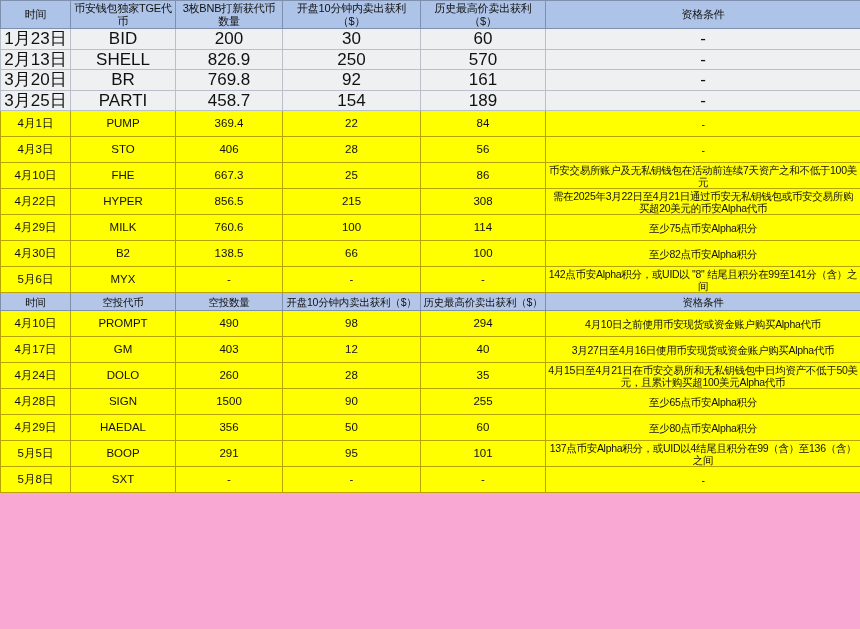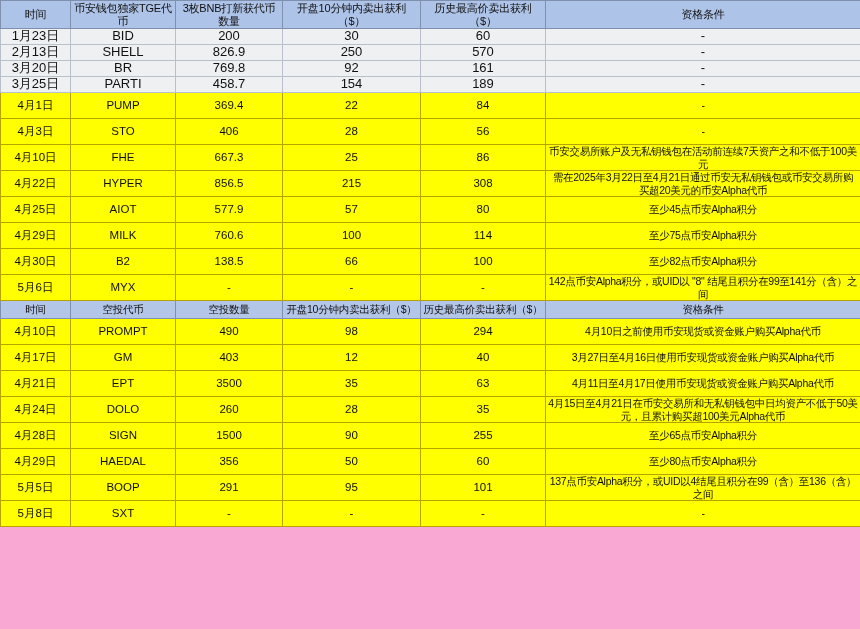--- a/index.html
+++ b/index.html
@@ -51,21 +51,21 @@
   }
   tr.hdr2 td {
     background: #b4c6e7;
     font-size: 10.5px;
     height: 17px;
     border-color: #7f8fae;
     letter-spacing: -0.2px;
   }
   tr.gray td {
     background: #eef0f2;
-    font-size: 13px;
+    font-size: 17px;
     height: 15px;
     border-color: #b9c0cc;
   }
   tr.yellow td {
     background: #ffff00;
     font-size: 11.5px;
     height: 25px;
     border-color: #b8a400;
   }
   tr.yellow td.cond {
@@ -166,28 +166,20 @@
         </tr>
         <tr class="yellow">
           <td>4月22日</td>
           <td>HYPER</td>
           <td>856.5</td>
           <td>215</td>
           <td>308</td>
           <td class="cond">需在2025年3月22日至4月21日通过币安无私钥钱包或币安交易所购买超20美元的币安Alpha代币</td>
         </tr>
         <tr class="yellow">
-          <td>4月25日</td>
-          <td>AIOT</td>
-          <td>577.9</td>
-          <td>57</td>
-          <td>80</td>
-          <td class="cond">至少45点币安Alpha积分</td>
-        </tr>
-        <tr class="yellow">
           <td>4月29日</td>
           <td>MILK</td>
           <td>760.6</td>
           <td>100</td>
           <td>114</td>
           <td class="cond">至少75点币安Alpha积分</td>
         </tr>
         <tr class="yellow">
           <td>4月30日</td>
           <td>B2</td>
@@ -222,28 +214,20 @@
         </tr>
         <tr class="yellow">
           <td>4月17日</td>
           <td>GM</td>
           <td>403</td>
           <td>12</td>
           <td>40</td>
           <td class="cond">3月27日至4月16日使用币安现货或资金账户购买Alpha代币</td>
         </tr>
         <tr class="yellow">
-          <td>4月21日</td>
-          <td>EPT</td>
-          <td>3500</td>
-          <td>35</td>
-          <td>63</td>
-          <td class="cond">4月11日至4月17日使用币安现货或资金账户购买Alpha代币</td>
-        </tr>
-        <tr class="yellow">
           <td>4月24日</td>
           <td>DOLO</td>
           <td>260</td>
           <td>28</td>
           <td>35</td>
           <td class="cond">4月15日至4月21日在币安交易所和无私钥钱包中日均资产不低于50美元，且累计购买超100美元Alpha代币</td>
         </tr>
         <tr class="yellow">
           <td>4月28日</td>
           <td>SIGN</td>

